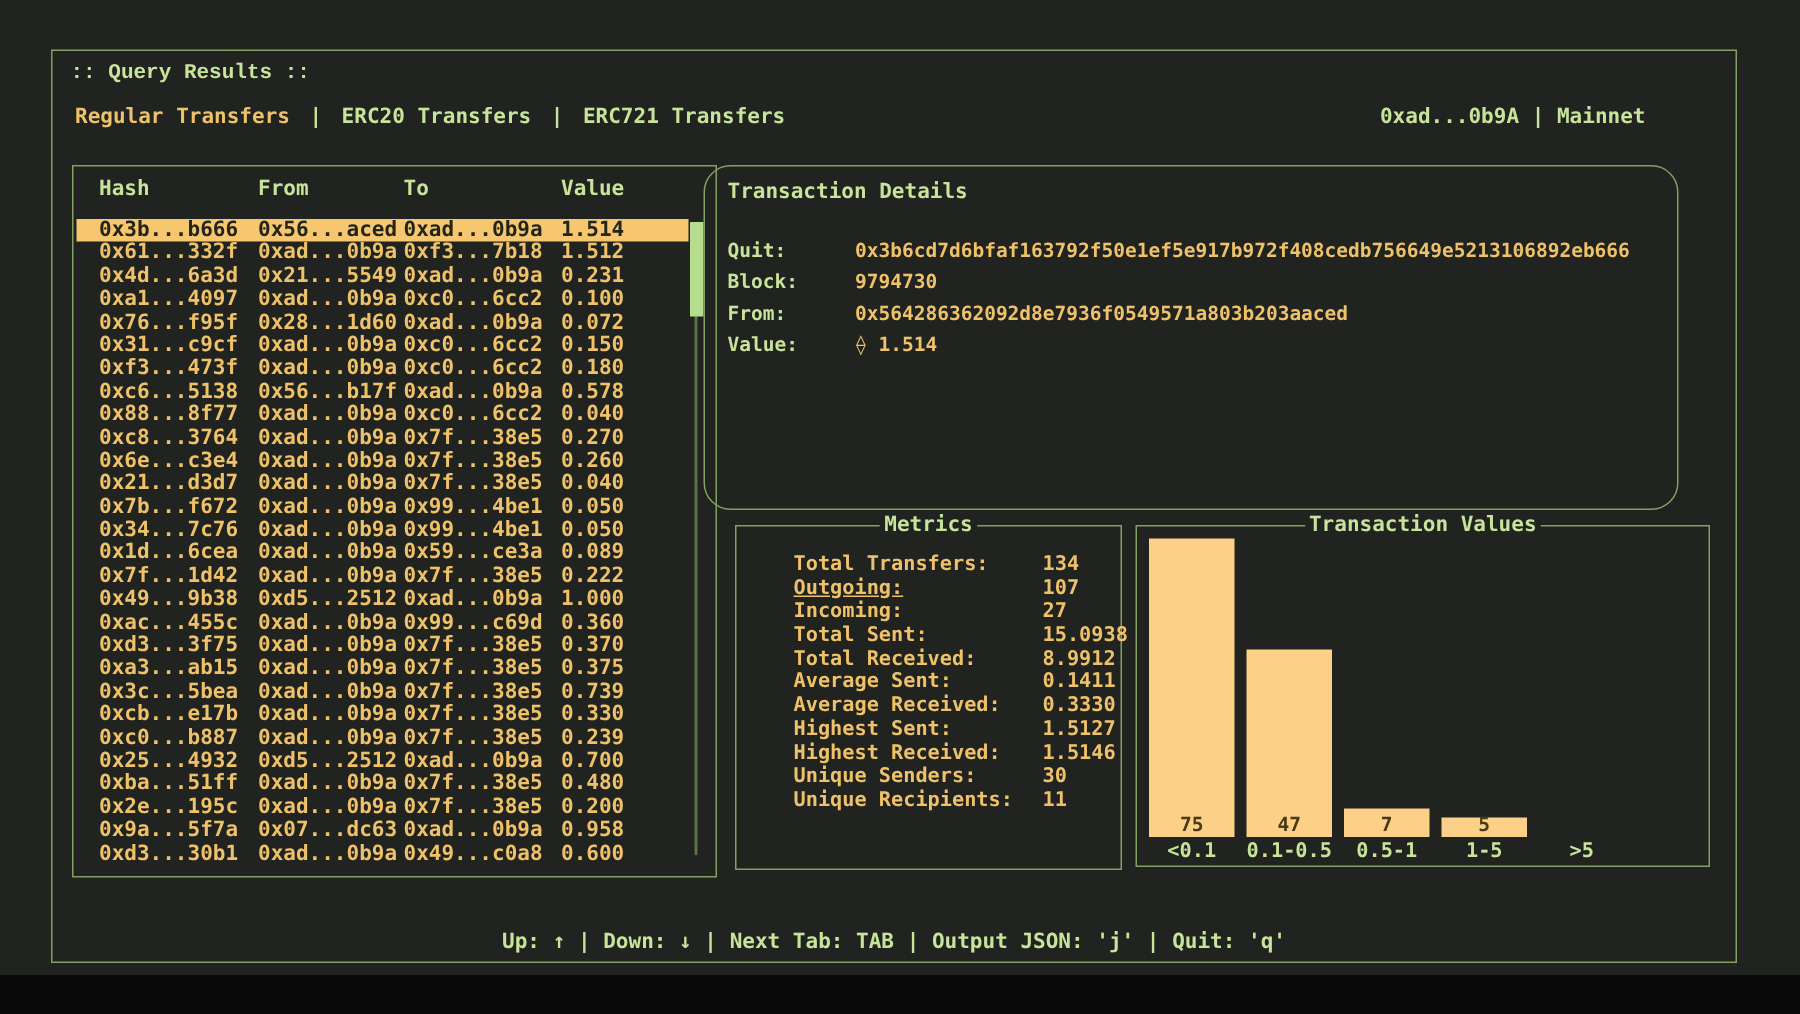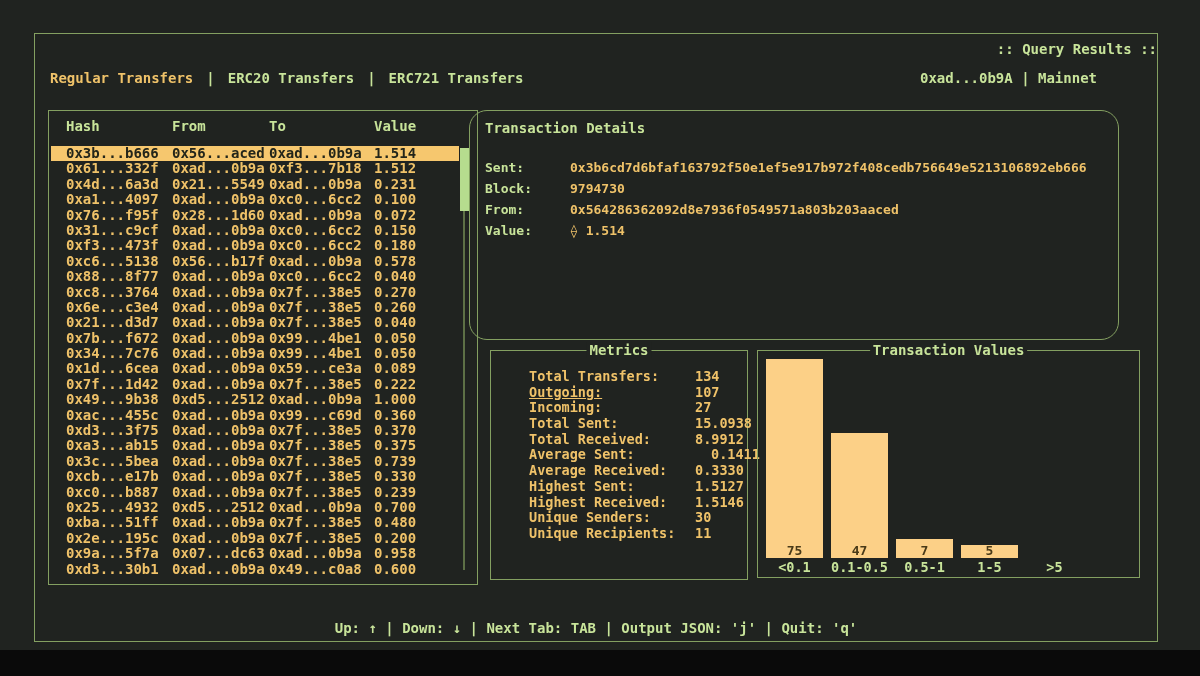--- a/index.html
+++ b/index.html
@@ -13,21 +13,21 @@
     --bar:#fcd087;
     --bar-label:#493a18;
     --thumb:#b6dc8e;
     --track:#5d7046;
   }
   *{margin:0;padding:0;box-sizing:border-box;}
   html,body{width:1200px;height:676px;background:var(--black);overflow:hidden;}
   body{font-family:"DejaVu Sans Mono",monospace;font-weight:700;font-size:14px;}
   .terminal{position:absolute;left:0;top:0;width:1200px;height:650px;background:var(--bg);}
   .outer-box{position:absolute;left:34px;top:33px;width:1124px;height:609px;border:1px solid var(--border);}
-  .app-title{position:absolute;top:7px;left:0;width:100%;text-align:right;color:var(--green);}
+  .app-title{position:absolute;top:7px;left:12px;width:100%;text-align:left;color:var(--green);font-family:Liberation Mono, monospace;}
   .tab-bar{position:absolute;top:36px;left:15px;right:24px;display:flex;justify-content:space-between;align-items:center;}
   .tabs{display:flex;align-items:center;}
   .tab{color:var(--green);cursor:pointer;}
   .tab.active{color:var(--orange);}
   .tab-sep{color:var(--green);margin:0 13px;}
   .account{color:var(--green);margin-right:36px;}
   .panel{position:absolute;border:1px solid var(--border);}
   .table-panel{left:13px;top:76px;width:430px;height:475px;}
   .thead{position:absolute;left:2px;top:7px;right:18px;display:grid;grid-template-columns:106px 97px 105px 1fr;padding-left:15px;color:var(--green);height:16px;line-height:16px;}
   .tbody{position:absolute;left:2px;top:35px;right:18px;}
@@ -251,21 +251,21 @@
           </div>
         </div>
       <div class="scroll-track"></div>
       <div class="scroll-thumb"></div>
     </div>
 
     <div class="panel details-panel">
       <div class="panel-title">Transaction Details</div>
       <div class="detail-rows" id="detail-rows">
           <div class="drow">
-            <div class="dlabel">Sent:</div>
+            <div class="dlabel">Quit:</div>
             <div class="dvalue">0x3b6cd7d6bfaf163792f50e1ef5e917b972f408cedb756649e5213106892eb666</div>
           </div>
           <div class="drow">
             <div class="dlabel">Block:</div>
             <div class="dvalue">9794730</div>
           </div>
           <div class="drow">
             <div class="dlabel">From:</div>
             <div class="dvalue">0x564286362092d8e7936f0549571a803b203aaced</div>
           </div>
@@ -277,21 +277,21 @@
     </div>
 
     <div class="panel metrics-panel">
       <div class="border-title">Metrics</div>
       <div class="metric-rows" id="metric-rows">
           <div class="mrow"><div class="mlabel" style="display: inline-block;">Total Transfers:</div><div class="mvalue" style="display: inline-block;">134</div></div>
           <div class="mrow"><div class="mlabel" style="display: inline-block; text-decoration: underline;">Outgoing:</div><div class="mvalue" style="display: inline-block;">107</div></div>
           <div class="mrow"><div class="mlabel" style="display: inline-block;">Incoming:</div><div class="mvalue" style="display: inline-block;">27</div></div>
           <div class="mrow"><div class="mlabel" style="display: inline-block;">Total Sent:</div><div class="mvalue" style="display: inline-block;">15.0938</div></div>
           <div class="mrow"><div class="mlabel" style="display: inline-block;">Total Received:</div><div class="mvalue" style="display: inline-block;">8.9912</div></div>
-          <div class="mrow"><div class="mlabel" style="display: inline-block;">Average Sent:</div><div class="mvalue" style="display: inline-block; margin-left: 16px;">0.1411</div></div>
+          <div class="mrow"><div class="mlabel" style="display: inline-block;">Average Sent:</div><div class="mvalue" style="display: inline-block;">0.1411</div></div>
           <div class="mrow"><div class="mlabel" style="display: inline-block;">Average Received:</div><div class="mvalue" style="display: inline-block;">0.3330</div></div>
           <div class="mrow"><div class="mlabel" style="display: inline-block;">Highest Sent:</div><div class="mvalue" style="display: inline-block;">1.5127</div></div>
           <div class="mrow"><div class="mlabel" style="display: inline-block;">Highest Received:</div><div class="mvalue" style="display: inline-block;">1.5146</div></div>
           <div class="mrow"><div class="mlabel" style="display: inline-block;">Unique Senders:</div><div class="mvalue" style="display: inline-block;">30</div></div>
           <div class="mrow"><div class="mlabel" style="display: inline-block;">Unique Recipients:</div><div class="mvalue" style="display: inline-block;">11</div></div>
         </div>
     </div>
 
     <div class="panel chart-panel">
       <div class="border-title">Transaction Values</div>

